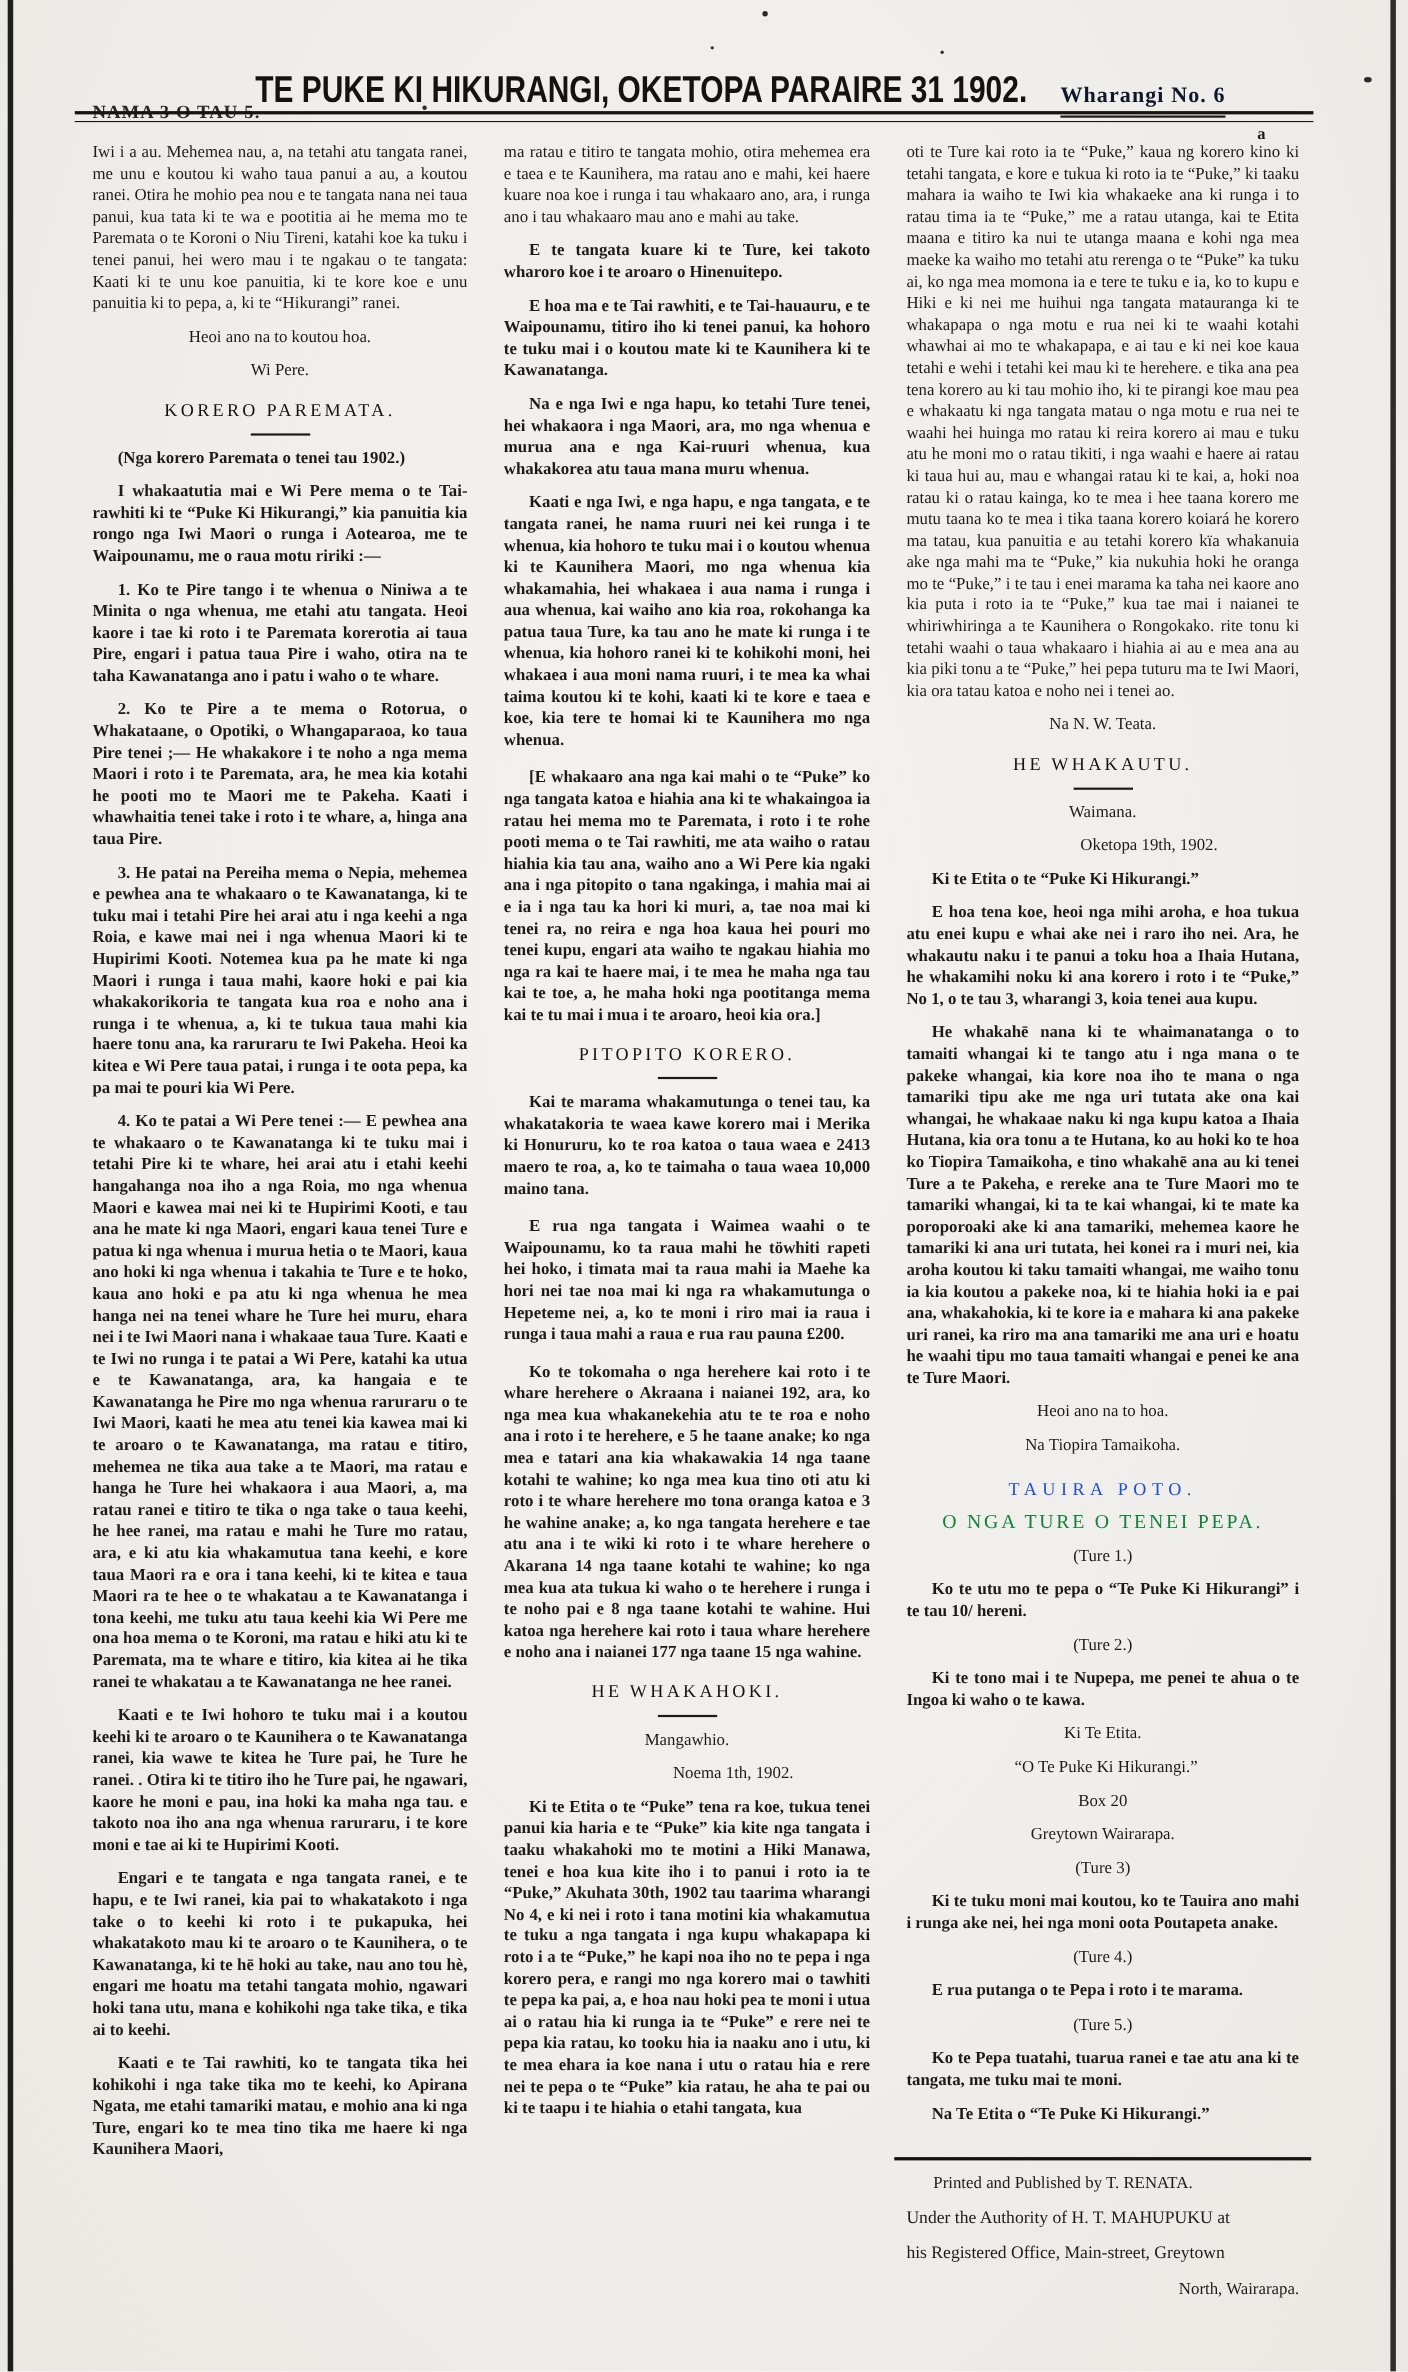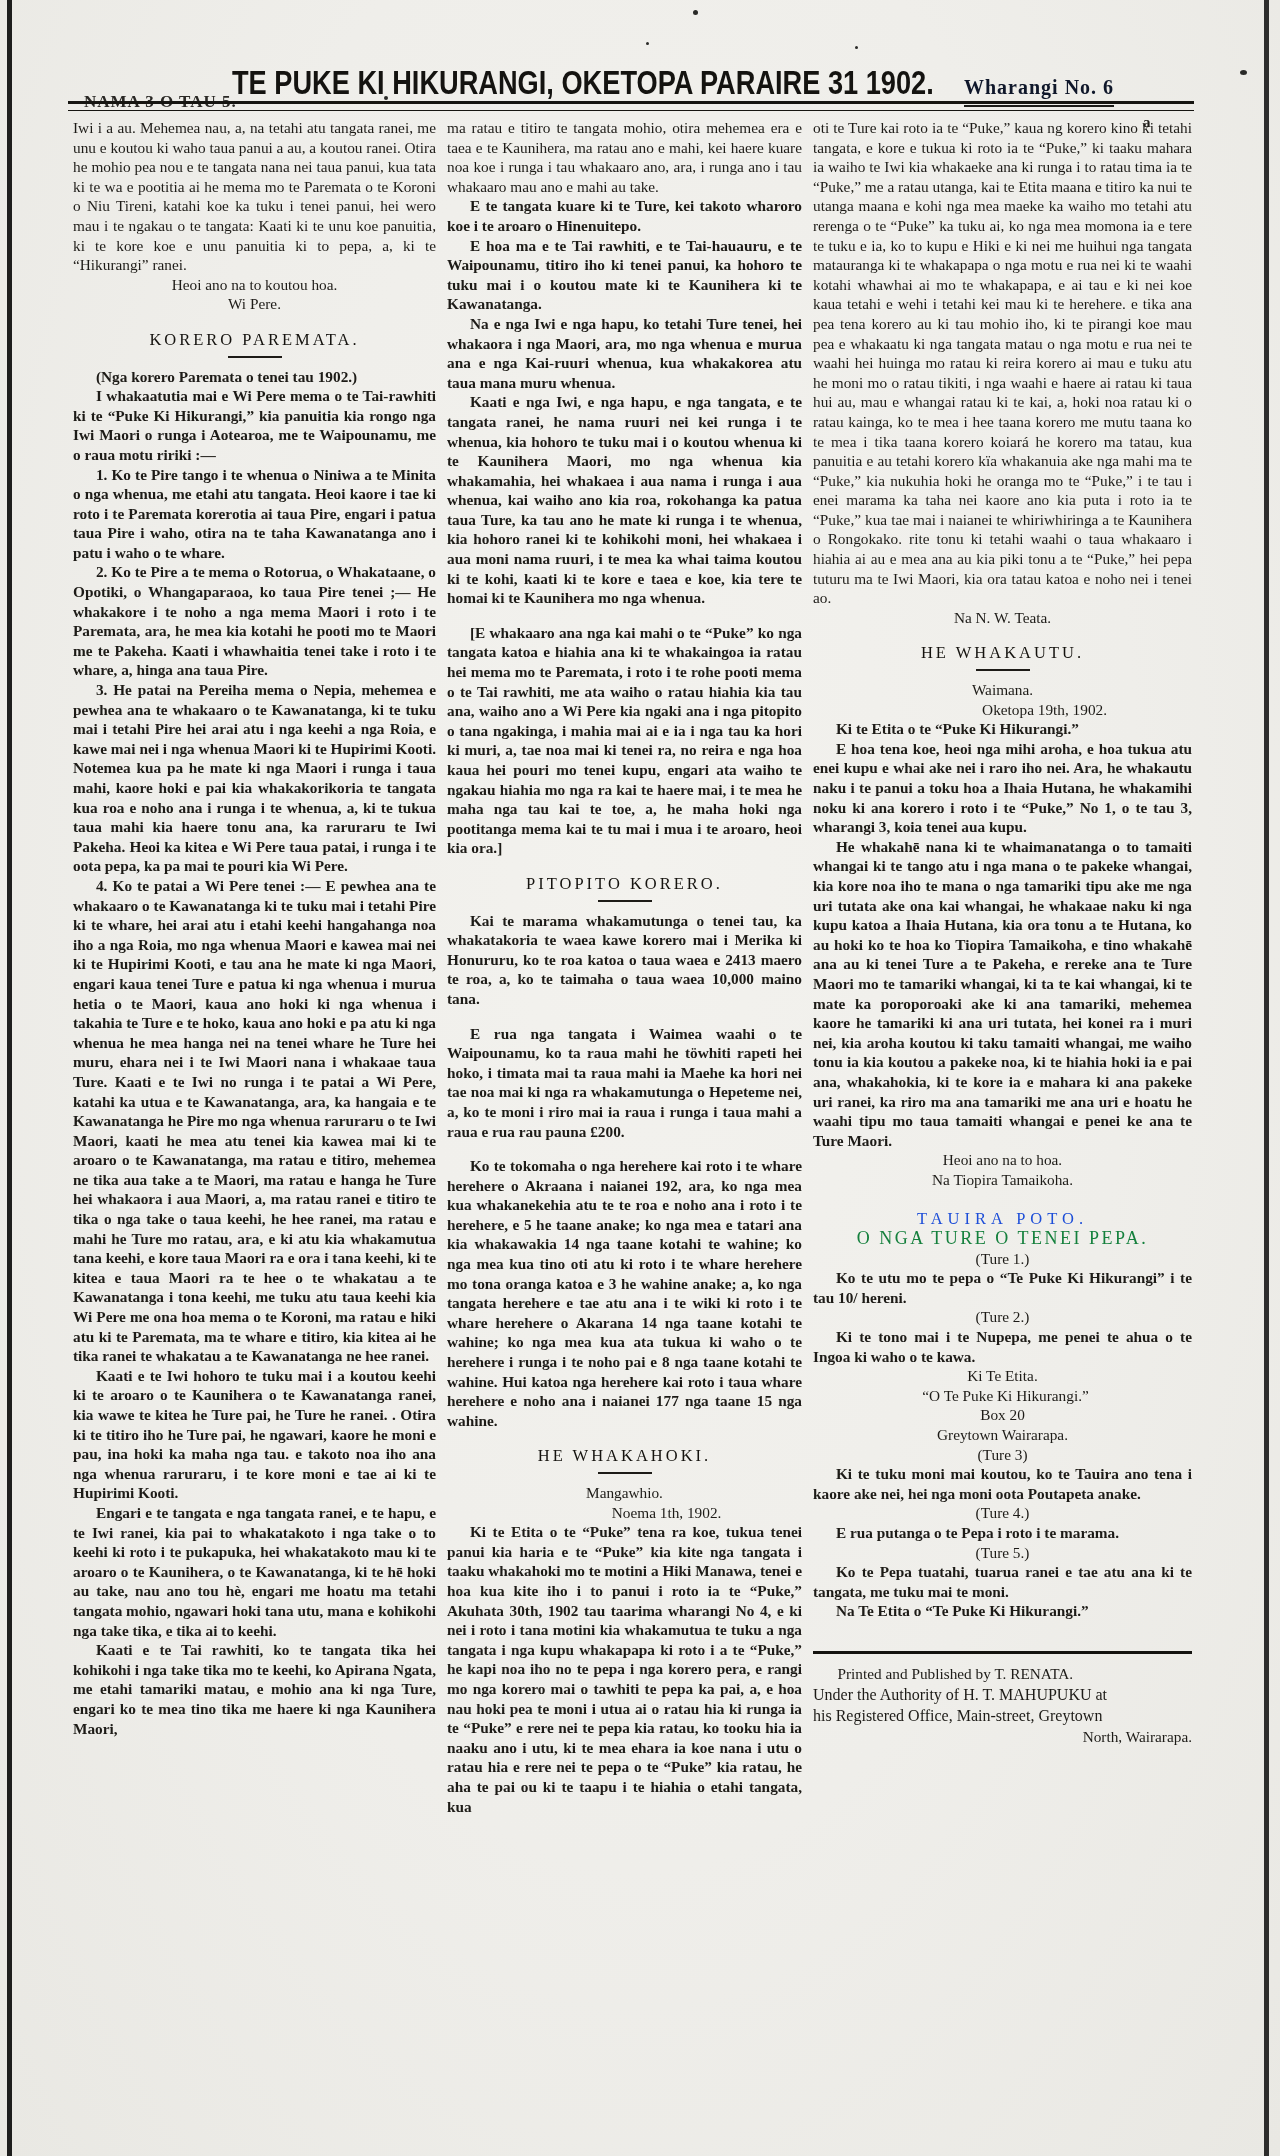--- a/index.html
+++ b/index.html
@@ -26,21 +26,21 @@
     border-top:3px solid #161511;border-bottom:1px solid #161511;}
   .corner-a{position:absolute;left:1143px;top:114px;font-size:15px;font-weight:bold;}
 
   
   .cols{position:absolute;left:73px;top:118px;display:flex;gap:11px;}
   .col{font-size:15.3px;line-height:19.6px;}
   .col1{width:363px;}
   .col2{width:355px;}
   .col3{width:379px;}
 
-  .blk{margin:0;}
+  .blk{margin:11px;}
   .p  {text-align:justify;text-indent:1.5em;font-weight:bold;}
   .p0 {text-align:justify;}
   .c  {text-align:center;}
   .cr {text-align:center;padding-left:5.5em;}
   .q  {text-align:center;padding-left:.4em;}
   .h  {text-align:center;letter-spacing:3px;font-size:16.5px;margin-top:16px;color:#15130f;}
   .h2a{text-align:center;letter-spacing:5px;font-size:16.5px;margin-top:20px;color:#1d4ed8;}
   .h2b{text-align:center;letter-spacing:2.5px;font-size:18px;color:#15803d;}
   .t  {text-align:center;}
   .gap{margin-top:15px;}
@@ -118,21 +118,21 @@
       <div class="blk h2b">O NGA TURE O TENEI PEPA.</div>
       <div class="blk t">(Ture 1.)</div>
       <div class="blk p">Ko te utu mo te pepa o “Te Puke Ki Hikurangi” i te tau 10/ hereni.</div>
       <div class="blk t">(Ture 2.)</div>
       <div class="blk p">Ki te tono mai i te Nupepa, me penei te ahua o te Ingoa ki waho o te kawa.</div>
       <div class="blk c">Ki Te Etita.</div>
       <div class="blk q">“O Te Puke Ki Hikurangi.”</div>
       <div class="blk c">Box 20</div>
       <div class="blk c">Greytown Wairarapa.</div>
       <div class="blk t">(Ture 3)</div>
-      <div class="blk p">Ki te tuku moni mai koutou, ko te Tauira ano tena i kaore ake nei, hei nga moni  oota Poutapeta anake.</div>
+      <div class="blk p">Ki te tuku moni mai koutou, ko te Tauira ano mahi i runga ake nei, hei nga moni  oota Poutapeta anake.</div>
       <div class="blk t">(Ture 4.)</div>
       <div class="blk p">E rua putanga o te Pepa i roto i te marama.</div>
       <div class="blk t">(Ture 5.)</div>
       <div class="blk p">Ko te Pepa tuatahi, tuarua ranei e tae atu ana ki te tangata, me tuku mai te moni.</div>
       <div class="blk p">Na Te Etita o “Te Puke Ki Hikurangi.”</div>
       <div class="blk rule3"></div>
       <div class="blk impf">Printed and  Published by  T.  RENATA.</div>
       <div class="blk imp">Under the Authority of H. T. MAHUPUKU at</div>
       <div class="blk imp">his Registered Office, Main-street, Greytown</div>
       <div class="blk impc">North, Wairarapa.</div>

